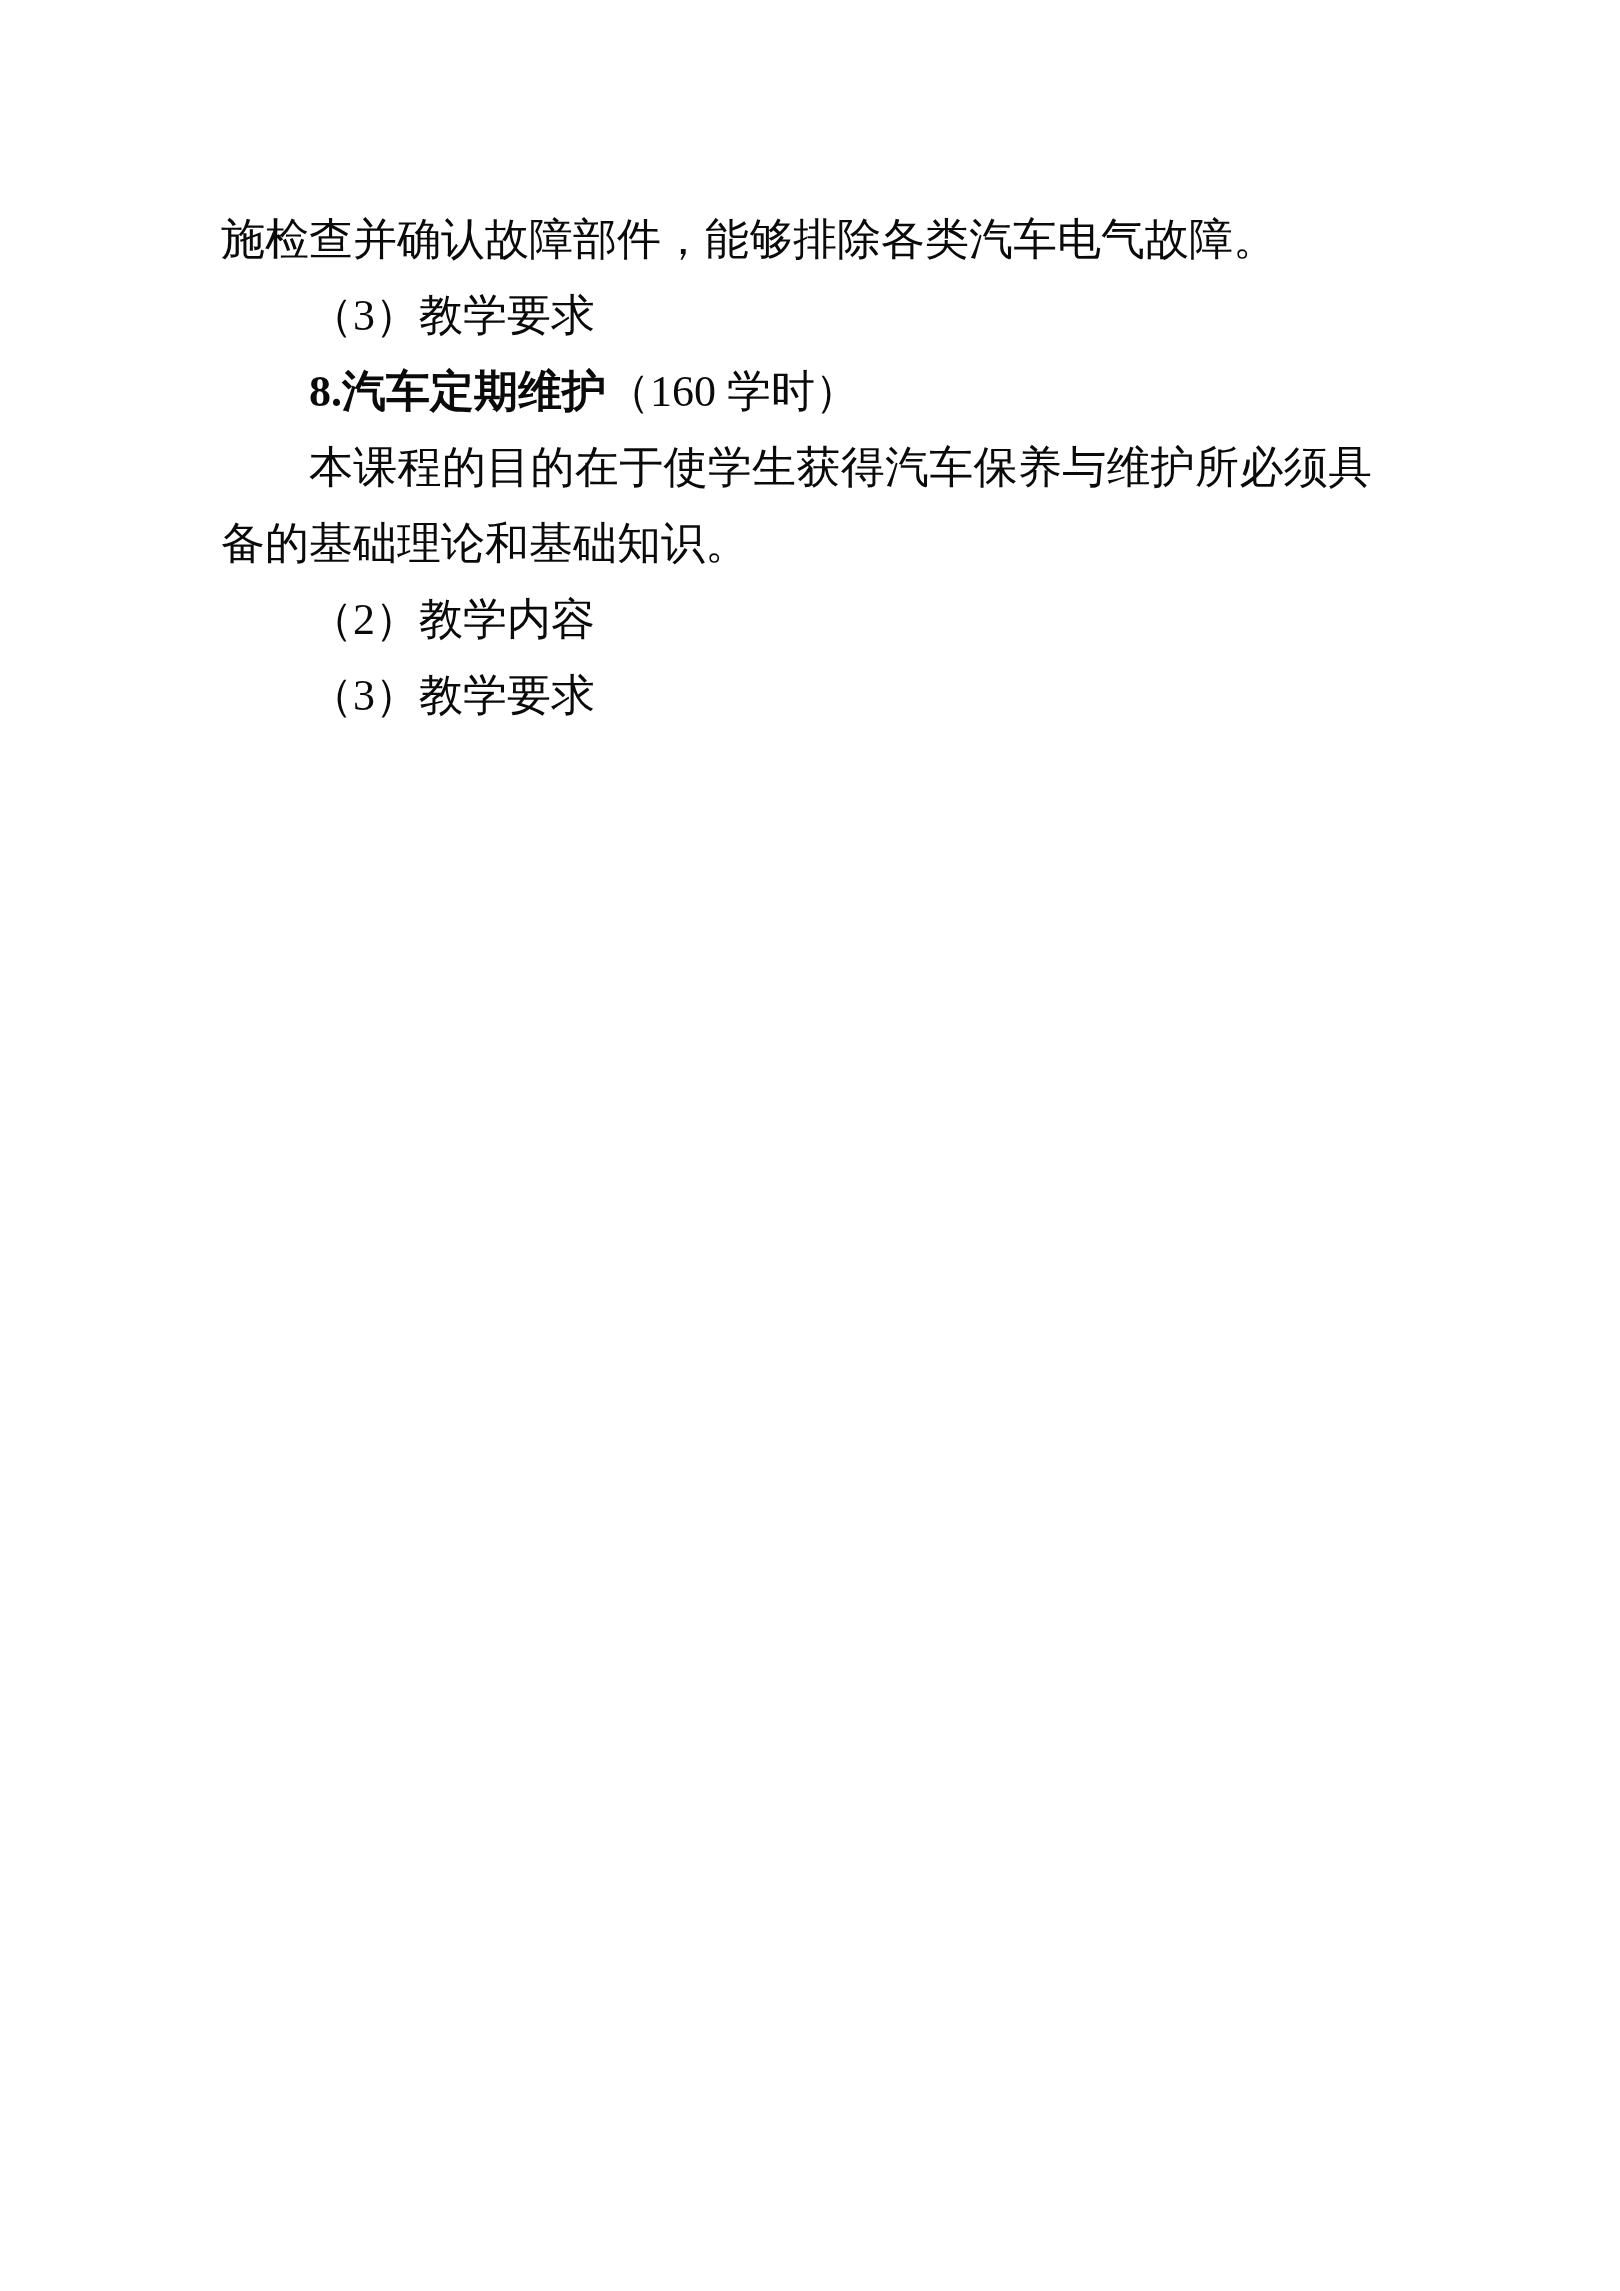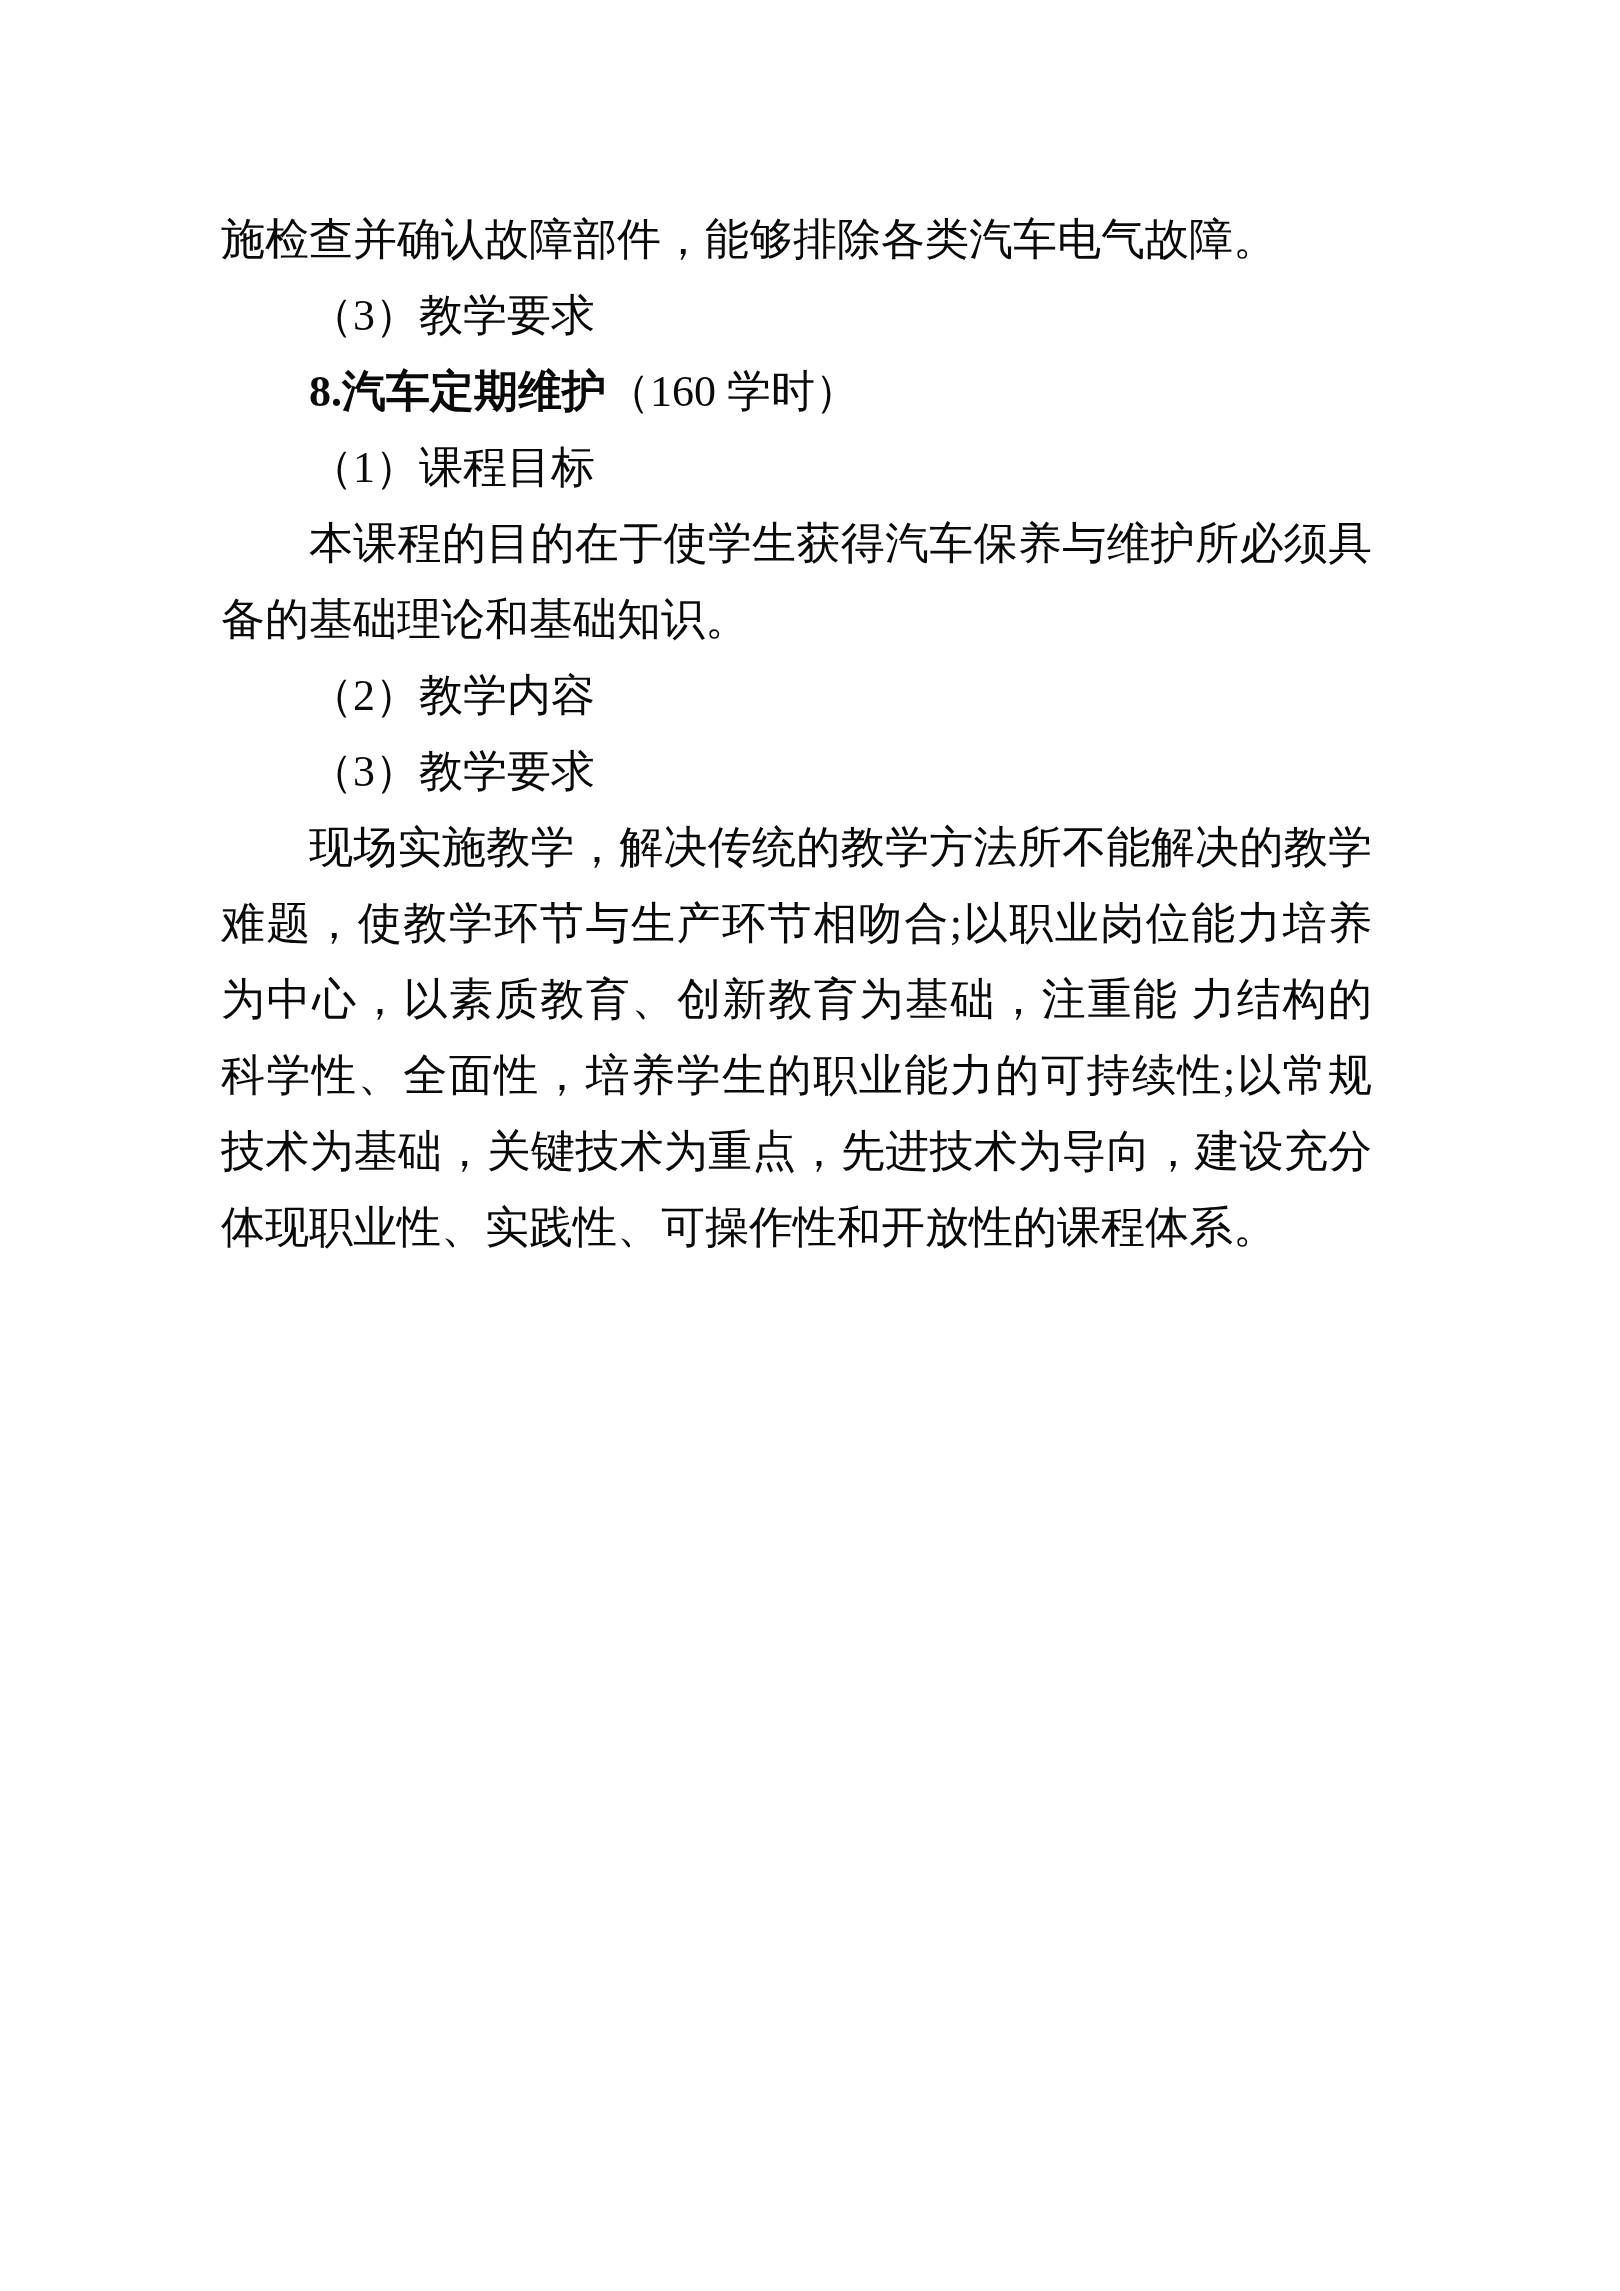--- a/index.html
+++ b/index.html
@@ -47,21 +47,19 @@
   }
 </style>
 </head>
 <body>
 
 <div class="page">
   <div class="content">
     <p class="para">施检查并确认故障部件，能够排除各类汽车电气故障。</p>
     <p class="para indent">（3）教学要求</p>
     <p class="para indent heading"><span class="bold-part">8.汽车定期维护</span><span class="regular-part">（160 学时）</span></p>
-    <p class="para indent">（1）课程目标</p>
     <p class="para indent">本课程的目的在于使学生获得汽车保养与维护所必须具备的基础理论和基础知识。</p>
     <p class="para indent">（2）教学内容</p>
     <p class="para indent">（3）教学要求</p>
-    <p class="para indent">现场实施教学，解决传统的教学方法所不能解决的教学难题，使教学环节与生产环节相吻合;以职业岗位能力培养为中心，以素质教育、创新教育为基础，注重能 力结构的科学性、全面性，培养学生的职业能力的可持续性;以常规 技术为基础，关键技术为重点，先进技术为导向，建设充分体现职业性、实践性、可操作性和开放性的课程体系。</p>
   </div>
   <div class="page-number">- 19 -</div>
 </div>
 
 
 </body></html>

